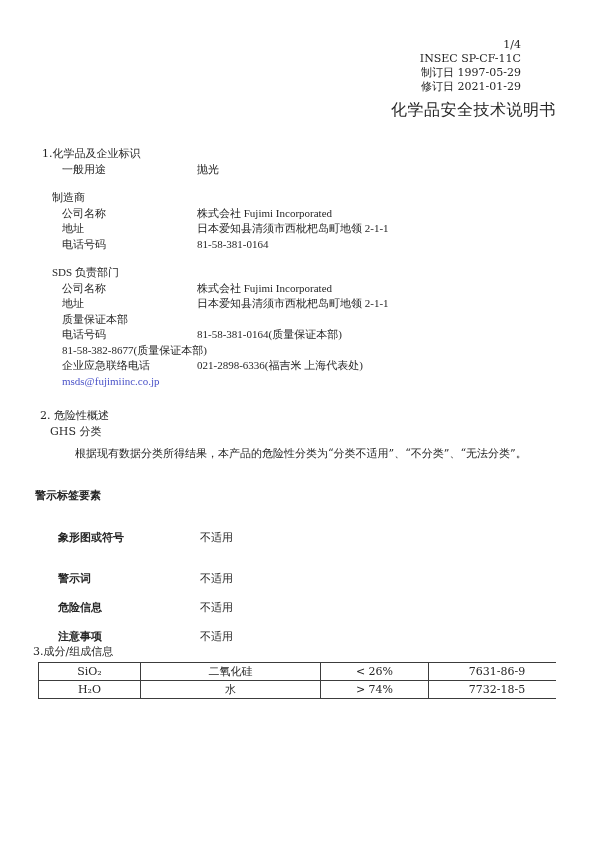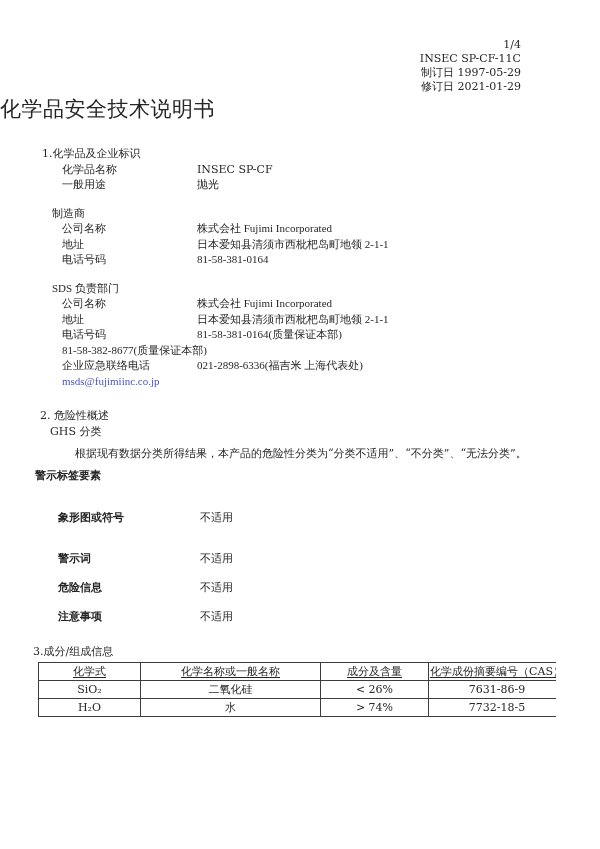--- a/index.html
+++ b/index.html
@@ -23,43 +23,43 @@
     text-align: right;
     line-height: 14px;
   }
 
   
   .doc-title {
     position: absolute;
     top: 102px;
     left: 0;
     width: 100%;
-    text-align: left;
-    font-size: 21px;
+    text-align: right;
+    font-size: 16px;
     letter-spacing: 0.5px;
   }
 
   
   .section1 { position: absolute; top: 146px; left: 0; right: 0; }
   .s-heading { margin-left: 42px; }
   .kv { display: flex; margin-left: 62px; }
   .kv .k { width: 135px; flex-shrink: 0; }
   .kv .v { flex: 1; }
   .group { margin-top: 13px; font-family: Liberation Serif, serif; }
   .group-heading { margin-left: 52px; }
   .email-link { color: #4a52c8; text-decoration: none; cursor: pointer; }
 
   
   .section2 { position: absolute; top: 408px; left: 0; right: 0; line-height: 16px; }
   .s2-heading { margin-left: 40px; }
   .s2-sub { margin-left: 50px; }
   .s2-body { margin-left: 75px; margin-top: 6px; }
 
   
-  .warn { position: absolute; top: 468px; left: 0; right: 0; line-height: 15px; font-family: Liberation Serif, serif; }
+  .warn { position: absolute; top: 488px; left: 0; right: 0; line-height: 15px; font-family: Liberation Serif, serif; }
   .warn-heading { margin-left: 35px; font-weight: bold; }
   .warn-row { display: flex; margin-left: 58px; }
   .warn-row .k { width: 142px; flex-shrink: 0; font-weight: bold; }
   .warn-row.r0 { margin-top: 27px; }
   .warn-row.r1 { margin-top: 26px; }
   .warn-row.r2 { margin-top: 14px; }
   .warn-row.r3 { margin-top: 14px; }
 
   
   .section3 { position: absolute; top: 644px; left: 0; right: 0; }
@@ -96,24 +96,20 @@
     <div>INSEC SP-CF-11C</div>
     <div>制订日 1997-05-29</div>
     <div>修订日 2021-01-29</div>
   </div>
 
   <div class="doc-title">化学品安全技术说明书</div>
 
   <div class="section1">
     <div class="s-heading">1.化学品及企业标识</div>
     <div class="kv">
-      <span class="k">化学品名称</span>
-      <span class="v">INSEC SP-CF</span>
-    </div>
-    <div class="kv">
       <span class="k">一般用途</span>
       <span class="v">抛光</span>
     </div>
 
     <div class="group">
       <div class="group-heading">制造商</div>
       <div class="kv">
         <span class="k">公司名称</span>
         <span class="v">株式会社 Fujimi Incorporated</span>
       </div>
@@ -129,20 +125,24 @@
 
     <div class="group">
       <div class="group-heading">SDS 负责部门</div>
       <div class="kv">
         <span class="k">公司名称</span>
         <span class="v">株式会社 Fujimi Incorporated</span>
       </div>
       <div class="kv">
         <span class="k">地址</span>
         <span class="v">日本爱知县清须市西枇杷岛町地领 2-1-1</span>
+      </div>
+      <div class="kv">
+        <span class="k">质量保证本部</span>
+        <span class="v"></span>
       </div>
       <div class="kv">
         <span class="k">电话号码</span>
         <span class="v">81-58-381-0164(质量保证本部)</span>
       </div>
       <div class="kv">
         <span class="v">81-58-382-8677(质量保证本部)</span>
       </div>
       <div class="kv">
         <span class="k">企业应急联络电话</span>
@@ -183,26 +183,20 @@
   <div class="section3">
     <div class="s3-heading">3.成分/组成信息</div>
     <table class="comp">
       <colgroup>
           <col class="c0">
           <col class="c1">
           <col class="c2">
           <col class="c3">
         </colgroup>
       <tbody>
-        <tr>
-          <td class="hdr">化学式</td>
-          <td class="hdr">化学名称或一般名称</td>
-          <td class="hdr">成分及含量</td>
-          <td class="hdr">化学成份摘要编号（CAS）</td>
-        </tr>
         <tr>
           <td>SiO₂</td>
           <td>二氧化硅</td>
           <td>&lt; 26%</td>
           <td>7631-86-9</td>
         </tr>
         <tr>
           <td>H₂O</td>
           <td>水</td>
           <td>&gt; 74%</td>

